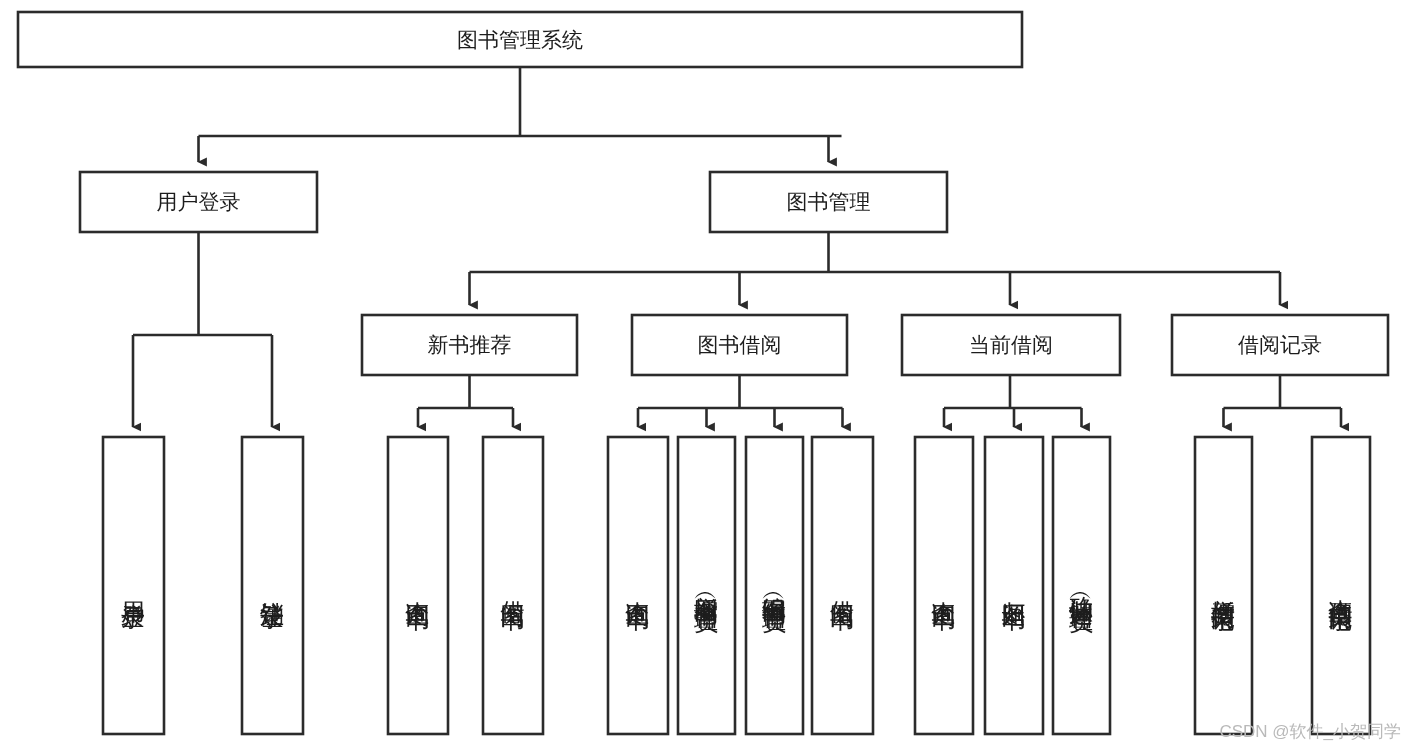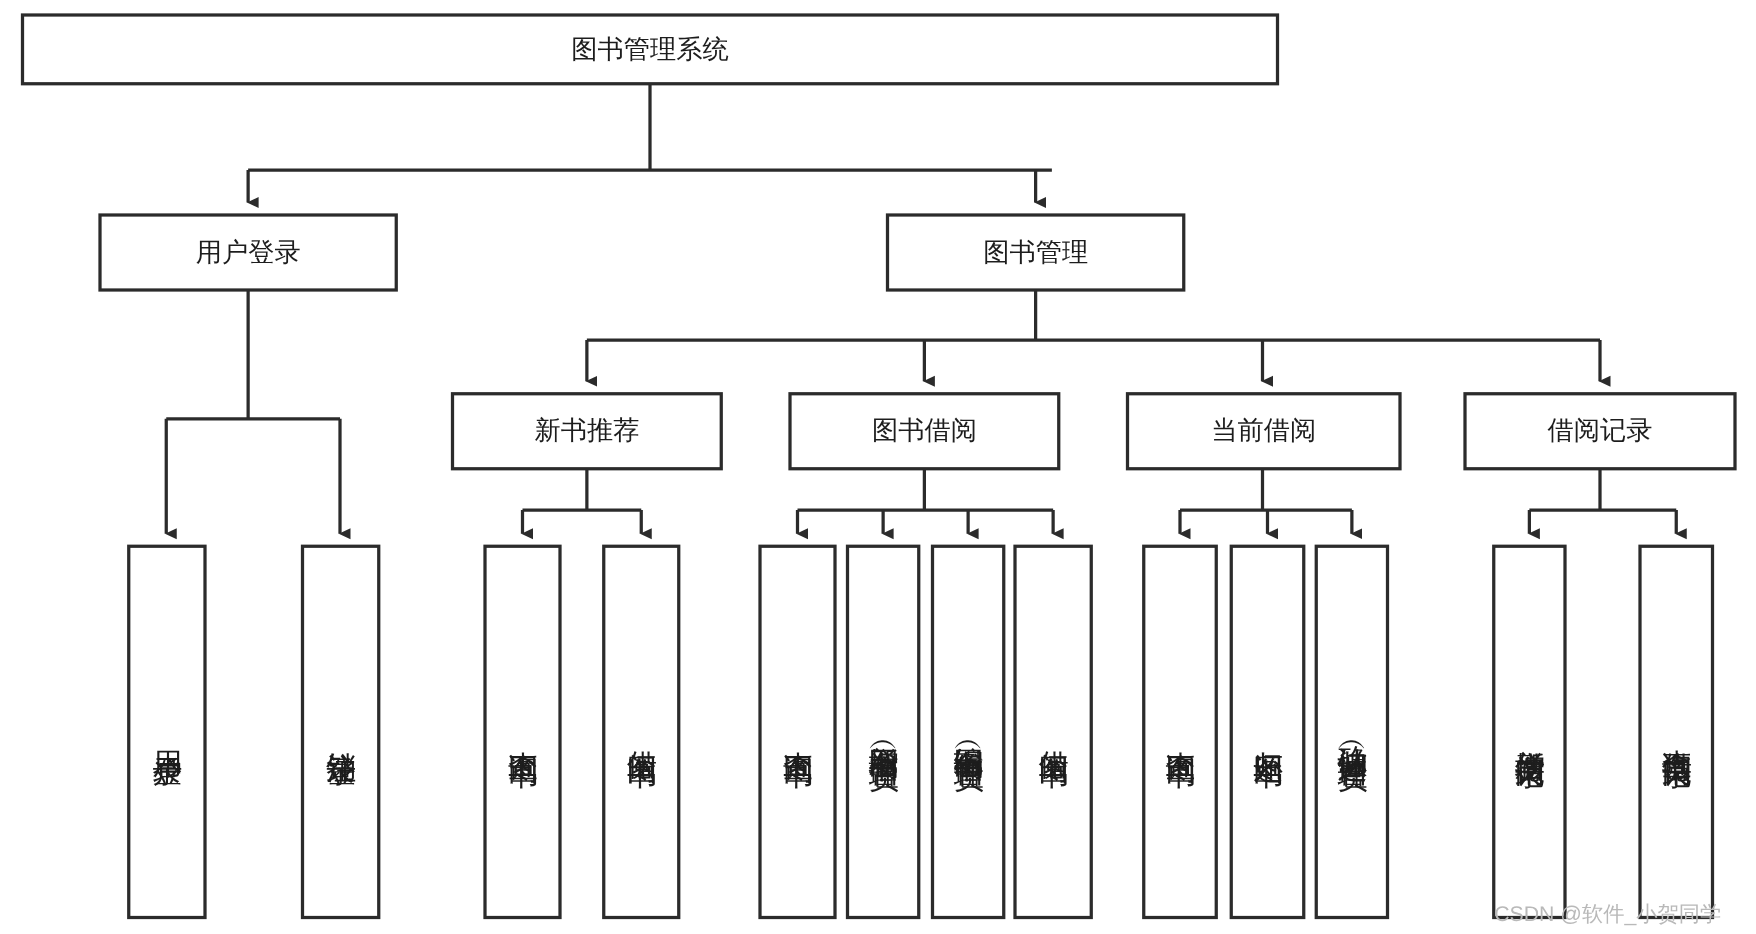--- a/index.html
+++ b/index.html
@@ -59,21 +59,21 @@
     letter-spacing: 2px;
     display: flex;
     align-items: center;
     justify-content: center;
     text-align: center;
     white-space: nowrap;
     pointer-events: none;
   }
   .watermark {
     position: absolute;
-    right: 28px;
+    right: 4px;
     bottom: 4px;
     font-family: "Liberation Sans", "DejaVu Sans", sans-serif;
     font-size: 17px;
     color: #b9b9b9;
     white-space: nowrap;
   }
 </style>
 </head>
 <body>
 

